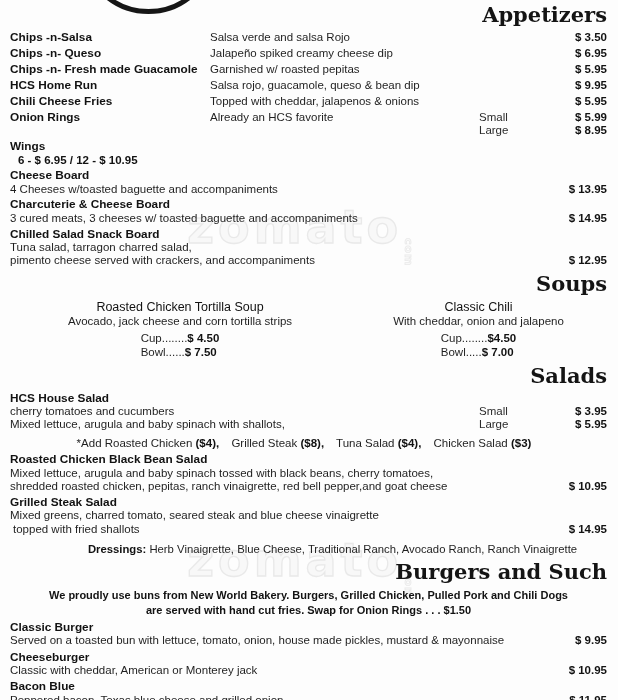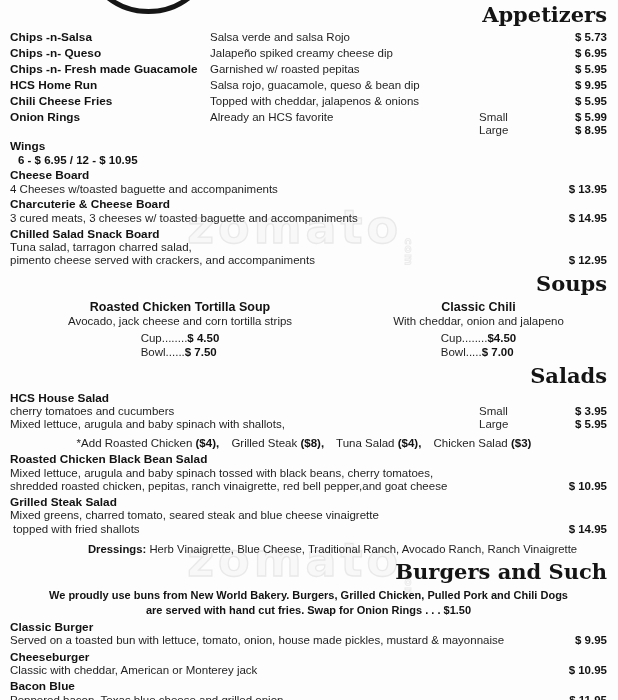--- a/index.html
+++ b/index.html
@@ -53,21 +53,21 @@
   
   .wide-item { margin-bottom:2.5px; font-size:11.5px; line-height:13.2px; }
   .wide-name { font-weight:700; font-size:11.8px; color:#121212; line-height:13.5px; }
   .wide-line { display:flex; justify-content:space-between; align-items:flex-end; }
   .wide-price{ font-weight:700; color:#121212; white-space:nowrap; padding-left:8px; }
 
   
   .soup-cols { display:flex; margin-top:1px; }
   .soup-col1 { width:340px; text-align:center; }
   .soup-col2 { flex:1; text-align:center; }
-  .soup-name { font-weight:700; font-size:12.5px; line-height:15px; color:#121212; }
+  .soup-name { font-weight:400; font-size:12.5px; line-height:15px; color:#121212; }
   .soup-desc { font-size:11.5px; line-height:13.5px; }
   .soup-prices { display:inline-block; text-align:left; margin-top:4px;
                  font-size:11.5px; line-height:13.5px; }
   .soup-price-val { font-weight:700; color:#121212; }
 
   
   .house-grid { display:grid; grid-template-columns:1fr 120px 64px;
                 font-size:11.5px; line-height:13px; margin-bottom:1px; }
   .addons { text-align:center; font-size:11.5px; line-height:14px; margin:5px 0 3px; }
   .addon-pair { margin:0 9px 0 0; }
@@ -93,21 +93,21 @@
   <div class="wm wm2"><span>zomato</span><span class="wm-suffix">com</span></div>
 
   <div class="content">
 
     <h1 class="menu-header">Appetizers</h1>
 
     <div class="app-row">
       <div class="item-name">Chips -n-Salsa</div>
       <div class="item-desc">Salsa verde and salsa Rojo</div>
       <div class="size-cell"></div>
-      <div class="price-cell">$ 5.73</div>
+      <div class="price-cell">$ 3.50</div>
     </div>
     <div class="app-row">
       <div class="item-name">Chips -n- Queso</div>
       <div class="item-desc">Jalapeño spiked creamy cheese dip</div>
       <div class="size-cell"></div>
       <div class="price-cell">$ 6.95</div>
     </div>
     <div class="app-row">
       <div class="item-name">Chips -n- Fresh made Guacamole</div>
       <div class="item-desc">Garnished w/ roasted pepitas</div>

